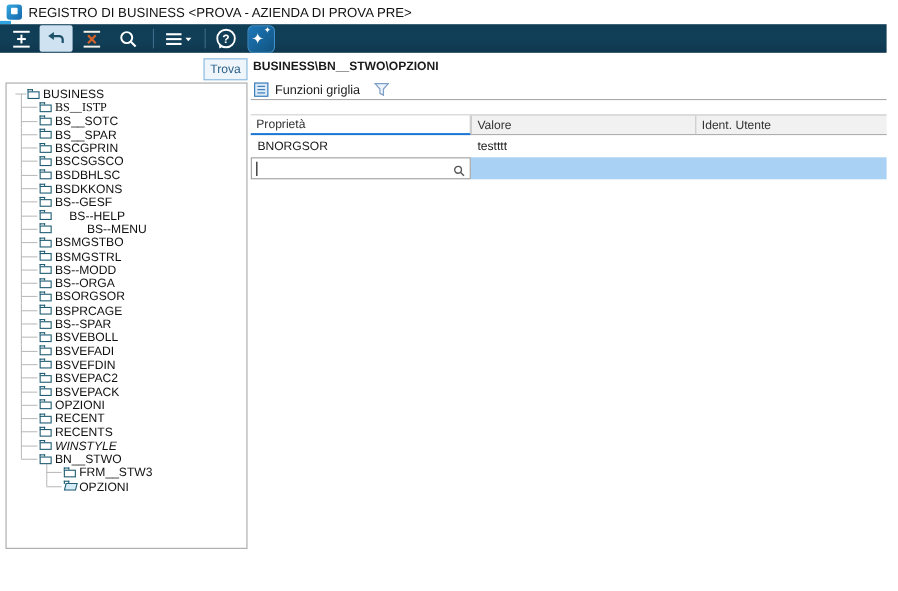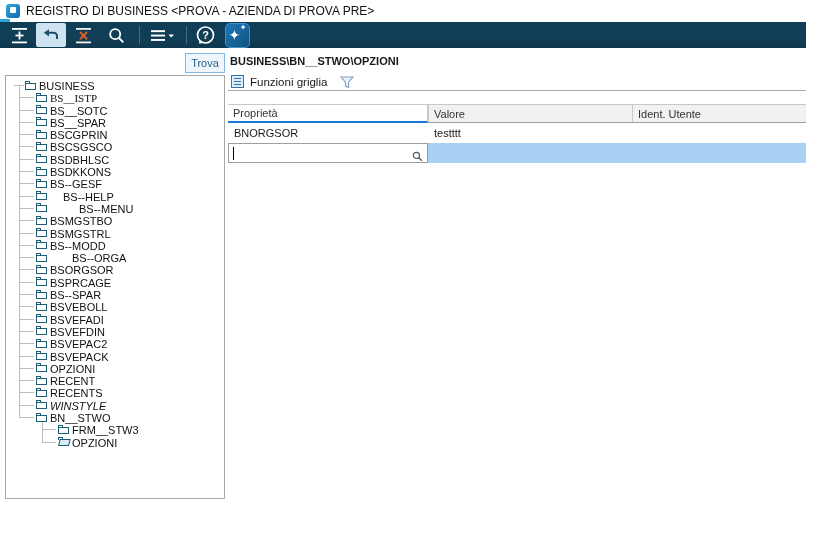--- a/index.html
+++ b/index.html
@@ -253,21 +253,21 @@
         </div>
         <span class="label" style="left: 44px;">BS--MODD</span>
       </div>
       <div class="tree-row">
         <div class="guide" style="left: 13px; top: 0px; width: 1px; height: 12.3px;"></div>
         <div class="guide" style="left: 13px; top: 6px; width: 15px; height: 1px;"></div>
         <div class="folder" style="left: 30px;">
           <div class="tab"></div>
           <div class="body"></div>
         </div>
-        <span class="label" style="left: 44px; margin-left: 22px;">BS--ORGA</span>
+        <span class="label" style="left: 44px;">BS--ORGA</span>
       </div>
       <div class="tree-row">
         <div class="guide" style="left: 13px; top: 0px; width: 1px; height: 12.3px;"></div>
         <div class="guide" style="left: 13px; top: 6px; width: 15px; height: 1px;"></div>
         <div class="folder" style="left: 30px;">
           <div class="tab"></div>
           <div class="body"></div>
         </div>
         <span class="label" style="left: 44px;">BSORGSOR</span>
       </div>

